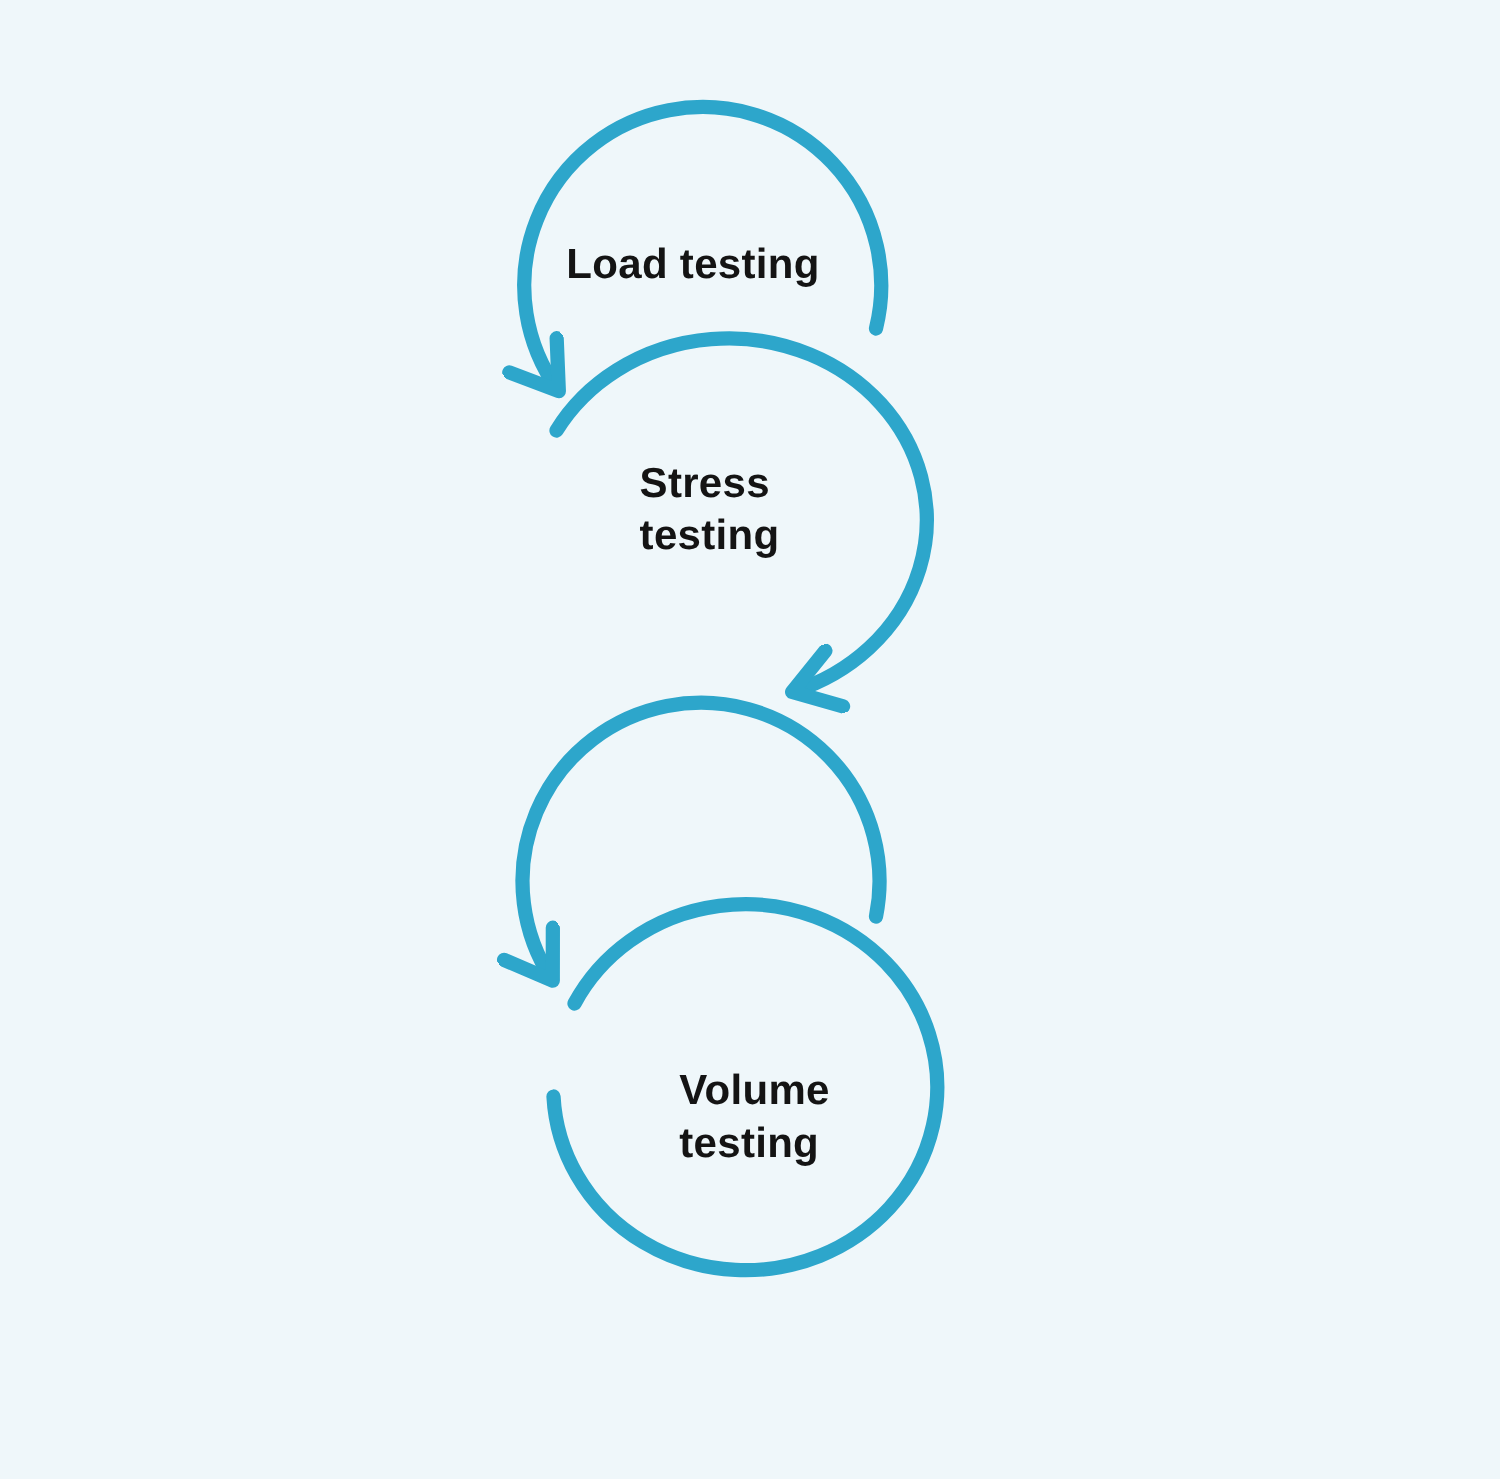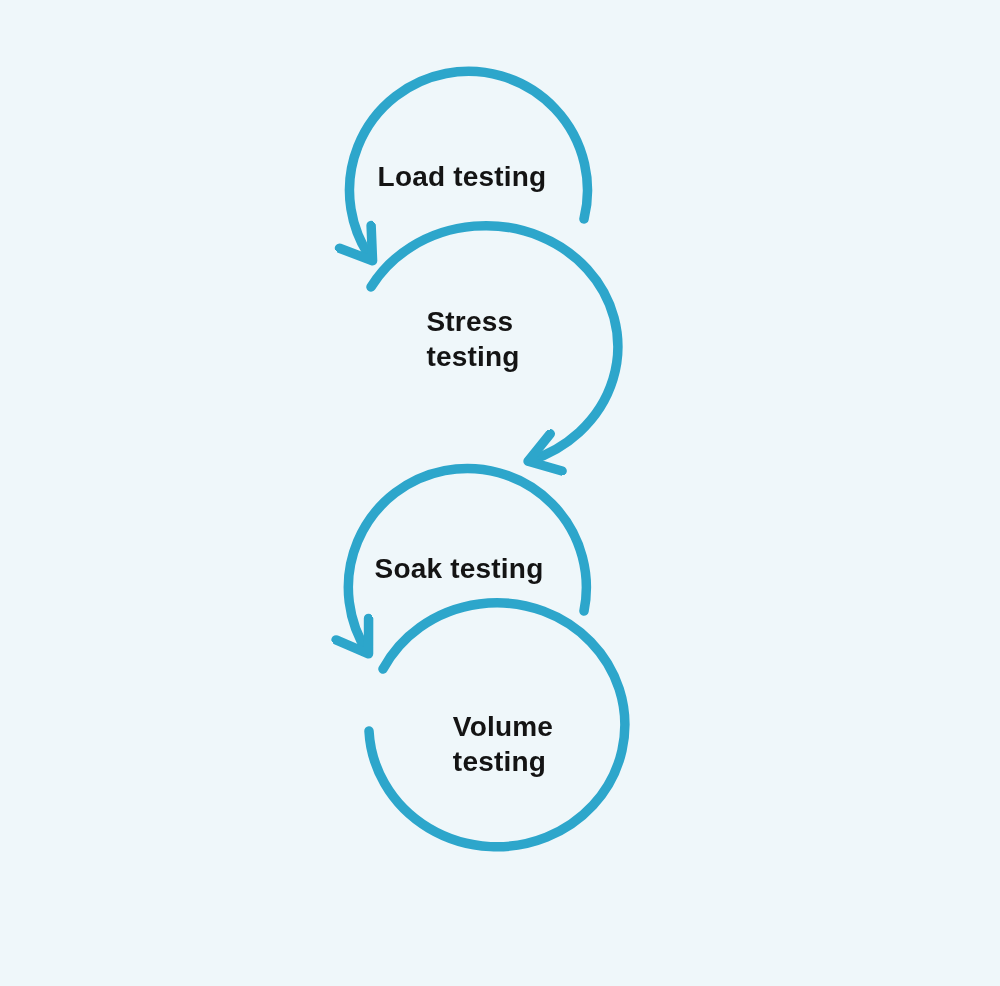--- a/index.html
+++ b/index.html
@@ -67,18 +67,17 @@
     <path class="loop-path" marker-end="url(#arrow)" d="M 584 611 A 119 119 0 1 0 368 653"></path>
 
     <path class="loop-path" d="M 383 669 A 128 122 0 1 1 369 731"></path>
   </svg>
 
   <div class="step-label label-load">Load testing</div>
 
   <div class="step-label label-stress">Stress
 testing</div>
 
-  <div class="step-label label-soak">Soak testing</div>
 
   <div class="step-label label-volume">Volume
 testing</div>
 
 </div>
 
 </body></html>

